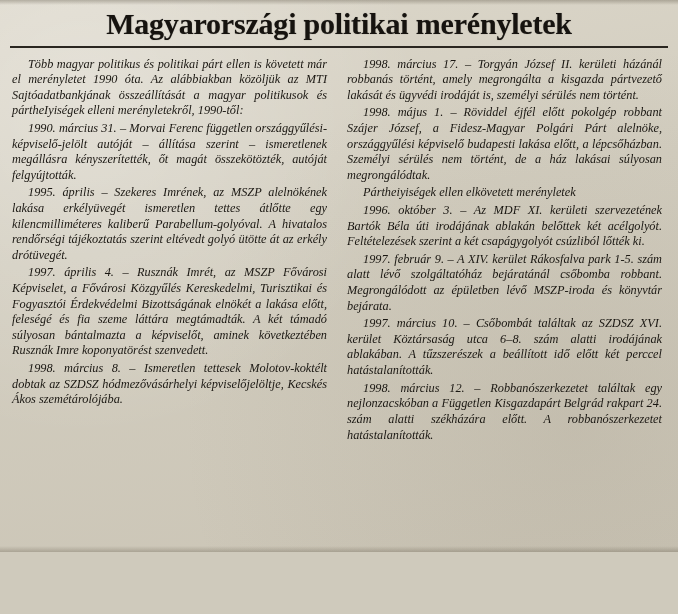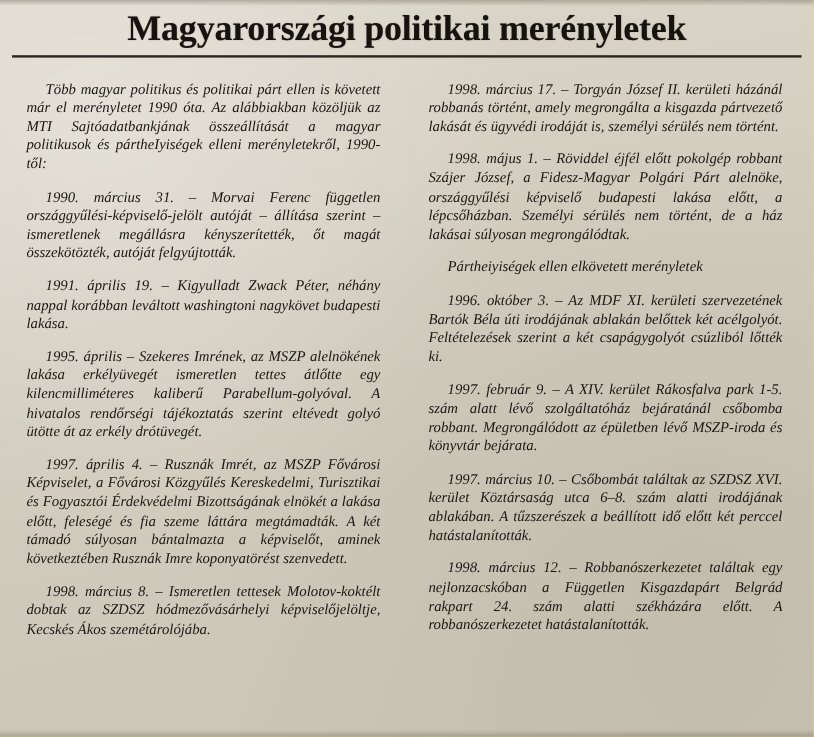--- a/index.html
+++ b/index.html
@@ -9,22 +9,22 @@
   body {
     width: 678px;
     height: 614px;
     background: #cfcabc;
     font-family: "Liberation Serif", serif;
     overflow: hidden;
   }
   .page {
     position: relative;
     width: 678px;
-    height: 614px;
-    background: #fde047;
+    height: 552px;
+    background: #84cc16;
     box-sizing: border-box;
     padding: 6px 10px 4px 10px;
   }
   .paper-texture {
     position: absolute;
     inset: 0;
     background:
       radial-gradient(circle at 12% 18%, rgba(255,255,255,0.30), rgba(255,255,255,0) 45%),
       radial-gradient(circle at 85% 78%, rgba(120,110,90,0.12), rgba(255,255,255,0) 55%),
       linear-gradient(170deg, #dcd7ca 0%, #d2cdbf 40%, #cbc5b6 100%);
@@ -60,21 +60,21 @@
     width: 319px;
     flex: 0 0 319px;
     text-align: justify;
     font-style: italic;
     font-size: 12.3px;
     line-height: 1.27;
     color: #1a1712;
     hyphens: auto;
   }
   .col p {
-    margin: 12px;
+    margin: 2px;
     text-indent: 16px;
   }
   .col p.subhead {
     text-indent: 16px;
     font-family: Liberation Serif, serif;
   }
   .divider {
     position: absolute;
     left: 327px;
     top: 0;
@@ -105,21 +105,20 @@
   <div class="smudge smudge-2"></div>
 
   <div class="content">
     <h1 class="headline">Magyarországi politikai merényletek</h1>
     <hr class="rule-top">
 
     <div class="columns">
       <div class="col">
         <p>Több magyar politikus és politikai párt ellen is követett már el merényletet 1990 óta. Az alábbiakban közöljük az MTI Sajtóadatbankjának összeállítását a magyar politikusok és pártheIyiségek elleni merényletekről, 1990-től:</p>
         <p>1990. március 31. – Morvai Ferenc független országgyűlési-képviselő-jelölt autóját – állítása szerint – ismeretlenek megállásra kényszerítették, őt magát összekötözték, autóját felgyújtották.</p>
-        <p>1991. április 19. – Kigyulladt Zwack Péter, néhány nappal korábban leváltott washingtoni nagykövet budapesti lakása.</p>
         <p>1995. április – Szekeres Imrének, az MSZP alelnökének lakása erkélyüvegét ismeretlen tettes átlőtte egy kilencmilliméteres kaliberű Parabellum-golyóval. A hivatalos rendőrségi tájékoztatás szerint eltévedt golyó ütötte át az erkély drótüvegét.</p>
         <p>1997. április 4. – Rusznák Imrét, az MSZP Fővárosi Képviselet, a Fővárosi Közgyűlés Kereskedelmi, Turisztikai és Fogyasztói Érdekvédelmi Bizottságának elnökét a lakása előtt, feleségé és fia szeme láttára megtámadták. A két támadó súlyosan bántalmazta a képviselőt, aminek következtében Rusznák Imre koponyatörést szenvedett.</p>
         <p>1998. március 8. – Ismeretlen tettesek Molotov-koktélt dobtak az SZDSZ hódmezővásárhelyi képviselőjelöltje, Kecskés Ákos szemétárolójába.</p>
       </div>
 
       <div class="divider"></div>
 
       <div class="col">
         <p>1998. március 17. – Torgyán József II. kerületi házánál robbanás történt, amely megrongálta a kisgazda pártvezető lakását és ügyvédi irodáját is, személyi sérülés nem történt.</p>
         <p>1998. május 1. – Röviddel éjfél előtt pokolgép robbant Szájer József, a Fidesz-Magyar Polgári Párt alelnöke, országgyűlési képviselő budapesti lakása előtt, a lépcsőházban. Személyi sérülés nem történt, de a ház lakásai súlyosan megrongálódtak.</p>

